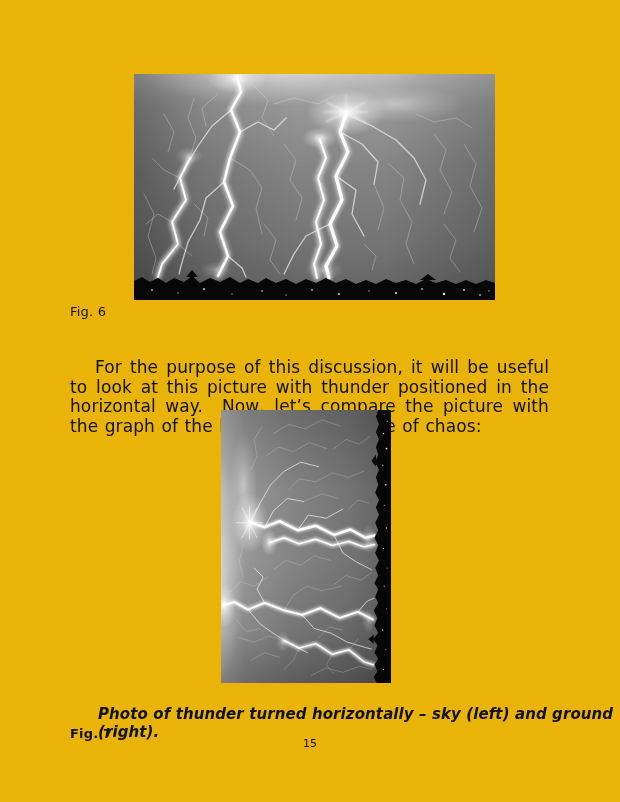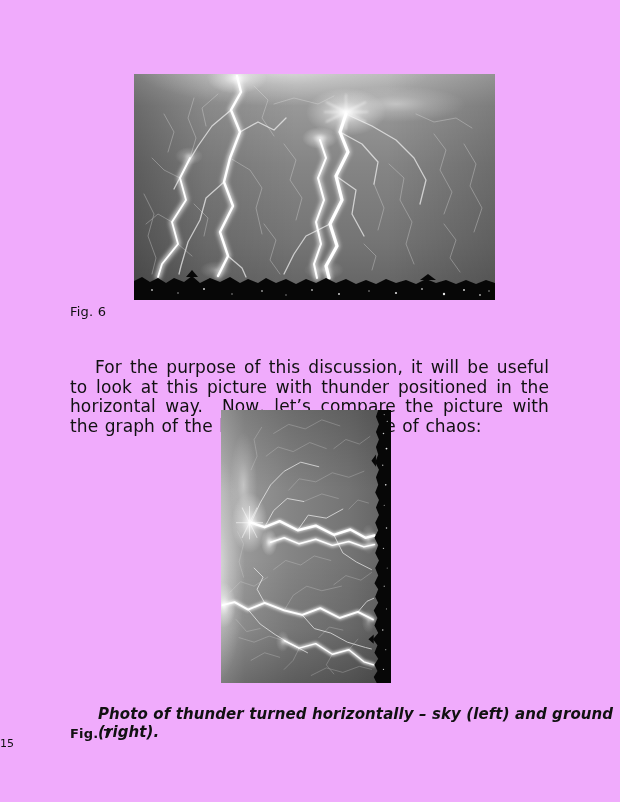--- a/index.html
+++ b/index.html
@@ -1,20 +1,20 @@
 <!DOCTYPE html>
 <html><head>
 <meta charset="utf-8">
 <style>
   html, body { margin: 0; padding: 0; background: #ffffff; }
   .page {
     position: relative;
     width: 620px;
     height: 802px;
-    background: #f0abfc;
+    background: #eab308;
     font-family: "DejaVu Sans", "Liberation Sans", sans-serif;
     color: #111111;
     overflow: hidden;
   }
   .photo { display: block; }
   .photo-frame { position: absolute; line-height: 0; }
   #fig6-frame { left: 134px; top: 74px; }
   #fig7-frame { left: 221px; top: 410px; }
   .fig-label {
     position: absolute;
@@ -44,20 +44,21 @@
     font-weight: bold;
     font-style: italic;
     letter-spacing: 0.1px;
     margin-left: 28px;
   }
   .page-number {
     position: absolute;
     left: 0;
     top: 737px;
     width: 100%;
+    text-align: center;
     font-size: 11px;
   }
 </style>
 </head>
 <body>
 
 <div class="page">
 
   <svg width="0" height="0" style="position:absolute" aria-hidden="true">
     <defs>

